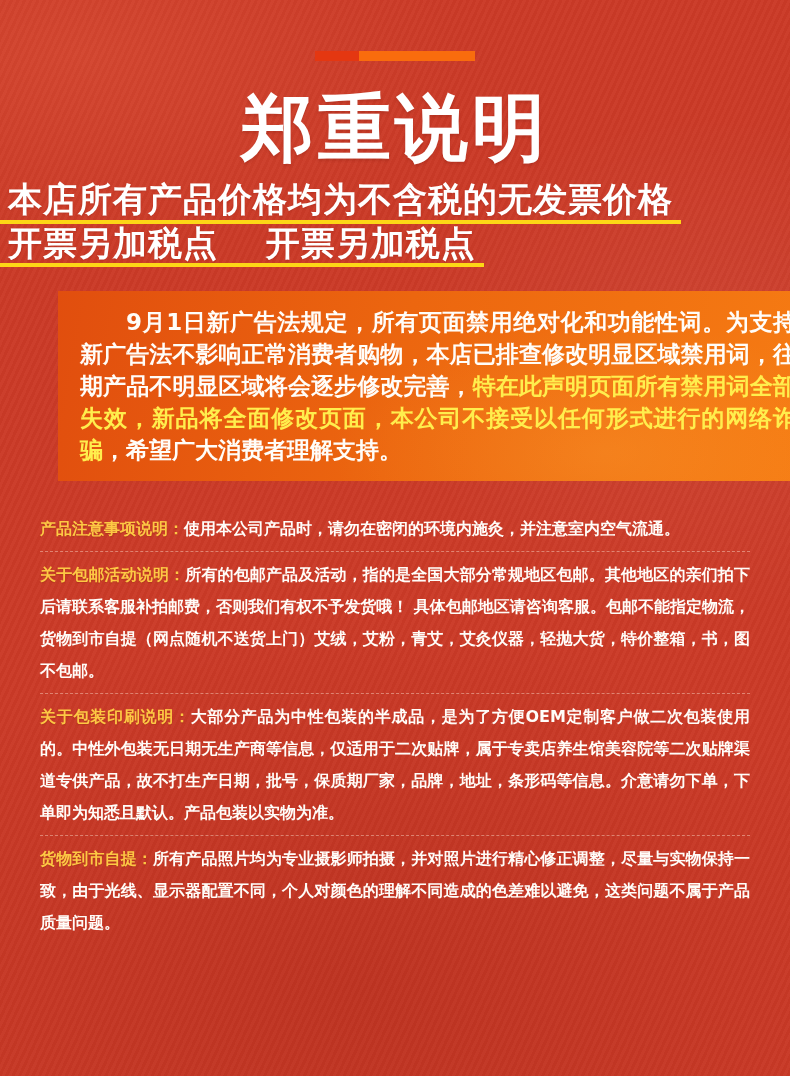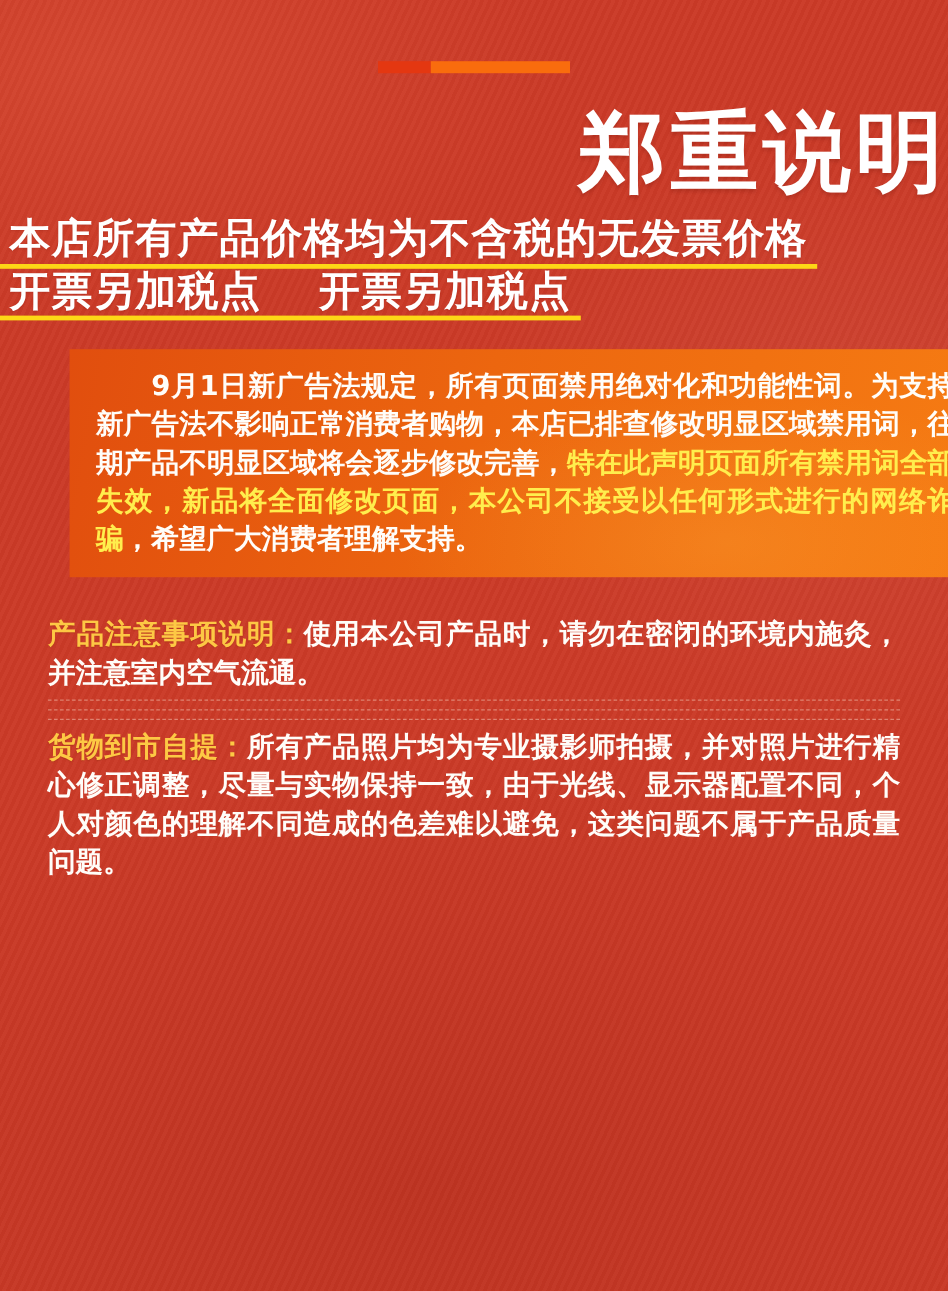--- a/index.html
+++ b/index.html
@@ -26,21 +26,21 @@
     justify-content: center;
     padding-top: 51px;
   }
   .accent-bar .seg { display: block; height: 10px; }
   .seg-left  { width: 44px;  background: #e43711; }
   .seg-right { width: 116px; background: #f96c0d; }
 
   
   .title {
     margin: 20px 0 0 0;
-    text-align: right;
+    text-align: center;
     font-size: 73px;
     line-height: 1.28;
     font-weight: 800;
     letter-spacing: 4px;
     color: #ffffff;
     text-shadow: 0 2px 3px rgba(90,10,0,0.18);
   }
 
   
   .subtitle { margin-top: 6px; text-align: left; }
@@ -78,21 +78,21 @@
   .notice-text .seg-white { color: #fffdf9; }
   .notice-text .seg-yellow { color: #ffee4d; font-weight: 600; }
   .notice-text .seg-yellow-bold { color: #ffee4d; font-weight: 800; }
 
   
   .content { padding: 0 40px; margin-top: 32px; }
 
   .para {
     margin: 0;
     text-align: justify;
-    font-size: 23px;
+    font-size: 16px;
     line-height: 32px;
     font-weight: 600;
     color: #fffdf9;
   }
   .para .label {
     color: #fdc844;
     font-weight: 800;
     text-shadow: 0 1px 1px rgba(120,40,0,0.25);
   }
 
@@ -126,23 +126,25 @@
   <div class="notice-box">
     <p class="notice-text"><span class="seg-white">9月1日新广告法规定，所有页面禁用绝对化和功能性词。为支持新广告法不影响正常消费者购物，本店已排查修改明显区域禁用词，往期产品不明显区域将会逐步修改完善，</span><span class="seg-yellow-bold">特在此声明页面所有禁用词全部失效，新品将全面修改页面</span><span class="seg-yellow">，本公司</span><span class="seg-yellow-bold">不接受以任何形式进行的网络诈骗</span><span class="seg-white">，希望广大消费者理解支持。</span></p>
   </div>
 
   <div class="content">
 
     <p class="para"><span class="label">产品注意事项说明：</span><span class="body">使用本公司产品时，请勿在密闭的环境内施灸，并注意室内空气流通。</span></p>
 
     <div class="divider"></div>
 
+    <p class="para"><span class="label">关于包邮活动说明：</span><span class="body">所有的包邮产品及活动，指的是全国大部分常规地区包邮。其他地区的亲们拍下后请联系客服补拍邮费，否则我们有权不予发货哦！ 具体包邮地区请咨询客服。包邮不能指定物流，货物到市自提（网点随机不送货上门）艾绒，艾粉，青艾，艾灸仪器，轻抛大货，特价整箱，书，图不包邮。</span></p>
 
     <div class="divider"></div>
 
+    <p class="para"><span class="label">关于包装印刷说明：</span><span class="body">大部分产品为中性包装的半成品，是为了方便OEM定制客户做二次包装使用的。中性外包装无日期无生产商等信息，仅适用于二次贴牌，属于专卖店养生馆美容院等二次贴牌渠道专供产品，故不打生产日期，批号，保质期厂家，品牌，地址，条形码等信息。介意请勿下单，下单即为知悉且默认。产品包装以实物为准。</span></p>
 
     <div class="divider"></div>
 
     <p class="para"><span class="label">货物到市自提：</span><span class="body">所有产品照片均为专业摄影师拍摄，并对照片进行精心修正调整，尽量与实物保持一致，由于光线、显示器配置不同，个人对颜色的理解不同造成的色差难以避免，这类问题不属于产品质量问题。</span></p>
 
   </div>
 
 </div>
 
 </body></html>

